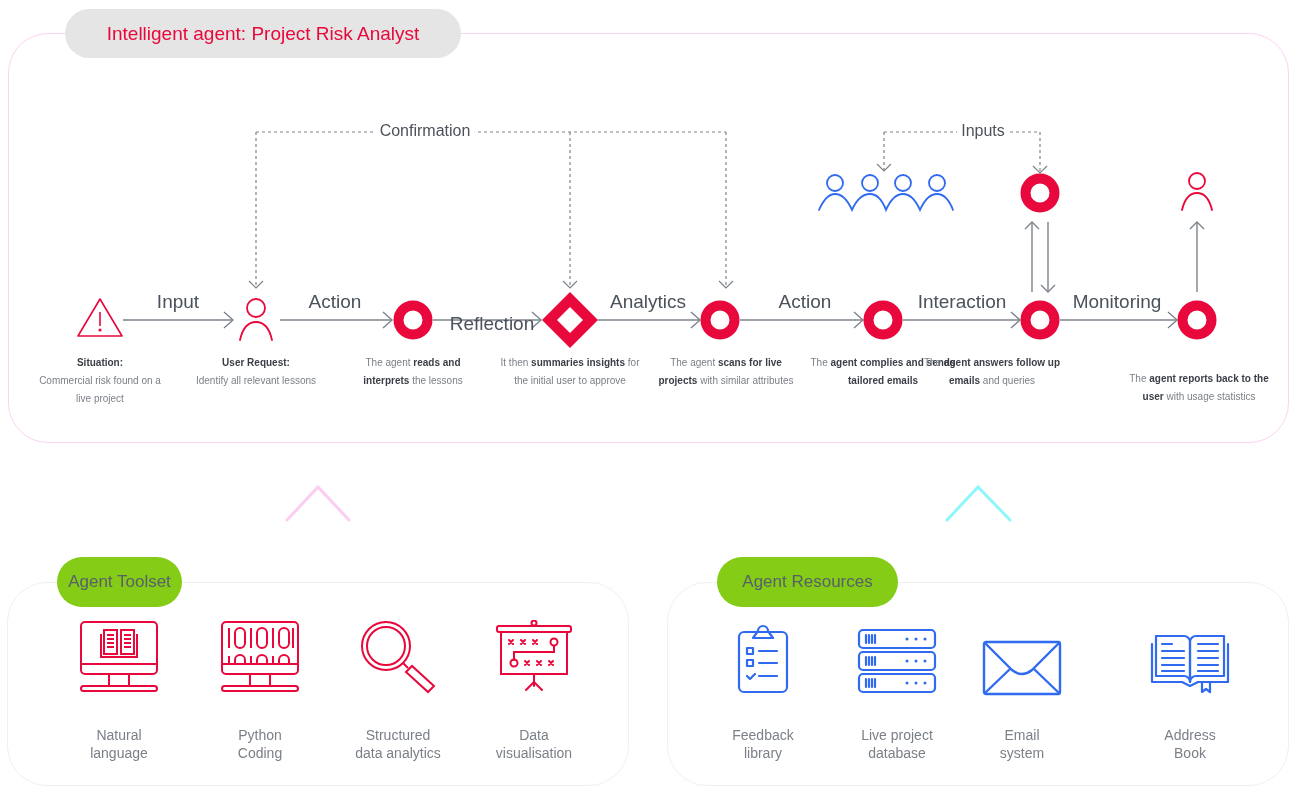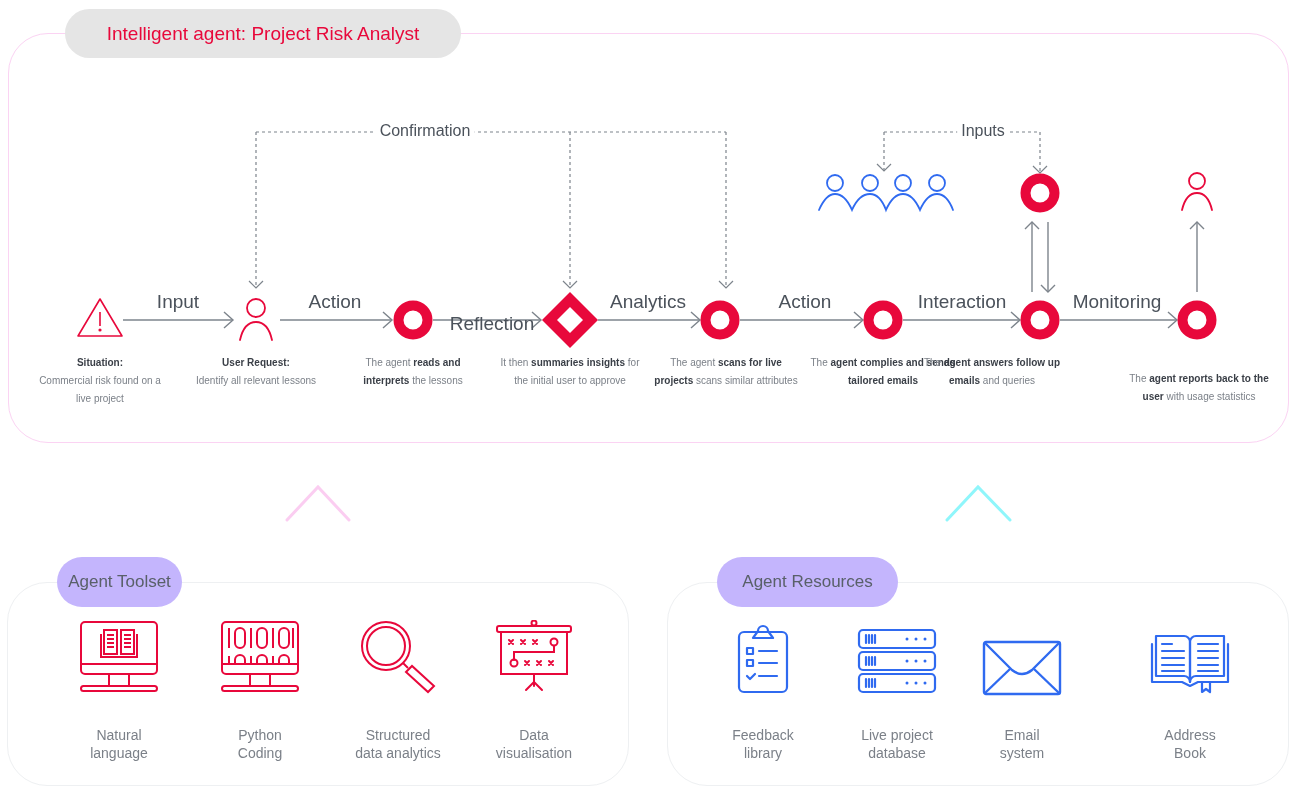--- a/index.html
+++ b/index.html
@@ -6,21 +6,21 @@
   html, body { width: 1302px; height: 792px; background: #ffffff; overflow: hidden; }
   body { position: relative; font-family: "Liberation Sans", "DejaVu Sans", sans-serif; color: #3a3f47; }
 
   .frame { position: absolute; border-radius: 40px; }
   .frame-main { left: 8px; top: 33px; width: 1281px; height: 410px; border: 1.5px solid #fbd3f3; }
   .frame-toolset { left: 7px; top: 582px; width: 622px; height: 204px; border: 1.5px solid #eef0f2; }
   .frame-resources { left: 667px; top: 582px; width: 622px; height: 204px; border: 1.5px solid #eef0f2; }
 
   .chip { position: absolute; height: 50px; border-radius: 25px; display: flex; align-items: center; justify-content: center; white-space: nowrap; }
   .chip-main { left: 65px; top: 9px; width: 396px; height: 49px; background: #e5e5e5; color: #e8083b; font-size: 19px; font-weight: 500; }
-  .chip-gray { background: #c4b5fd; color: #596069; font-size: 17px; }
+  .chip-gray { background: #84cc16; color: #596069; font-size: 17px; }
   .chip-toolset { left: 57px; top: 557px; width: 125px; height: 50px; }
   .chip-resources { left: 717px; top: 557px; width: 181px; height: 50px; }
 
   svg.layer { position: absolute; left: 0; top: 0; width: 1302px; height: 792px; pointer-events: none; }
 
   .lbl { position: absolute; font-size: 19px; color: #4b525b; white-space: nowrap; transform: translateX(-50%); text-align: left; }
   .dash-lbl { position: absolute; font-size: 16px; color: #4b525b; background: #fff; padding: 0 4px; transform: translateX(-50%); white-space: nowrap; margin-left: 12px; }
 
   .desc { position: absolute; top: 354px; width: 160px; transform: translateX(-50%); text-align: center; font-size: 10px; line-height: 18px; color: #7b8088; }
   .desc b { color: #3a3f47; font-weight: 700; }
@@ -157,21 +157,21 @@
 <div class="desc" style="left:256px;">
   <b>User Request:</b><br><span>Identify all relevant lessons</span>
 </div>
 <div class="desc" style="left:413px; width:140px;">
   <span>The agent </span><b>reads and interprets</b><span> the lessons</span>
 </div>
 <div class="desc" style="left:570px; width:140px;">
   <span>It then </span><b>summaries insights</b><span> for the initial user to approve</span>
 </div>
 <div class="desc" style="left:726px; width:150px;">
-  <span>The agent </span><b>scans for live projects</b><span> scans similar attributes</span>
+  <span>The agent </span><b>scans for live projects</b><span> with similar attributes</span>
 </div>
 <div class="desc" style="left:883px; width:150px;">
   <span>The </span><b>agent complies and sends tailored emails</b>
 </div>
 <div class="desc" style="left:992px; width:145px;">
   <span>The </span><b>agent answers follow up emails</b><span> and queries</span>
 </div>
 <div class="desc" style="left:1199px; width:150px;margin-top:16px;">
   <span>The </span><b>agent reports back to the user</b><span> with usage statistics</span>
 </div>

